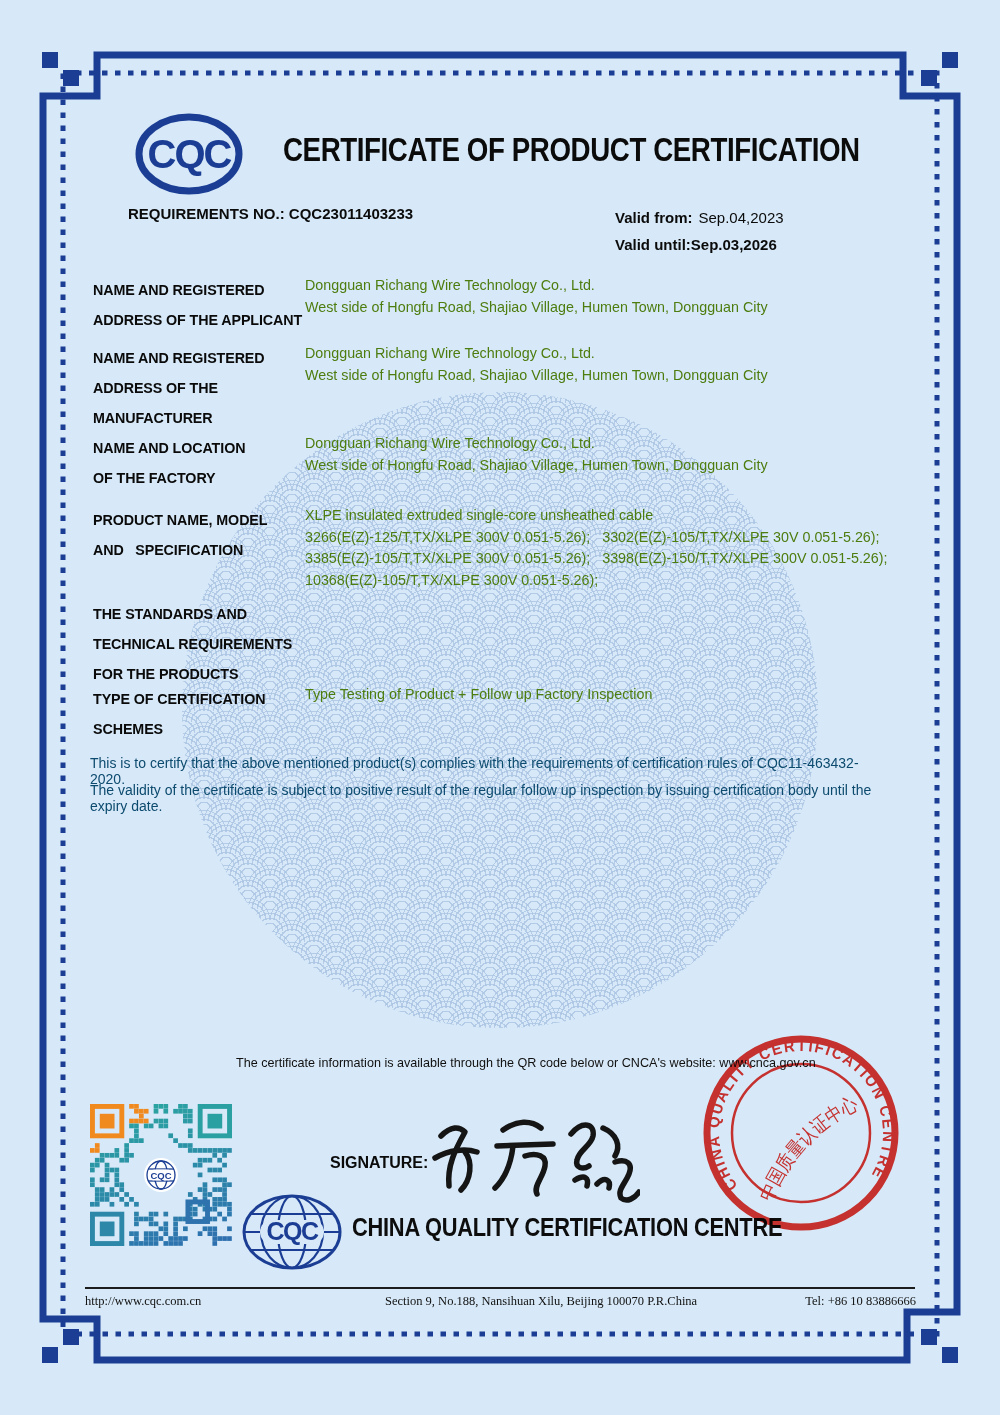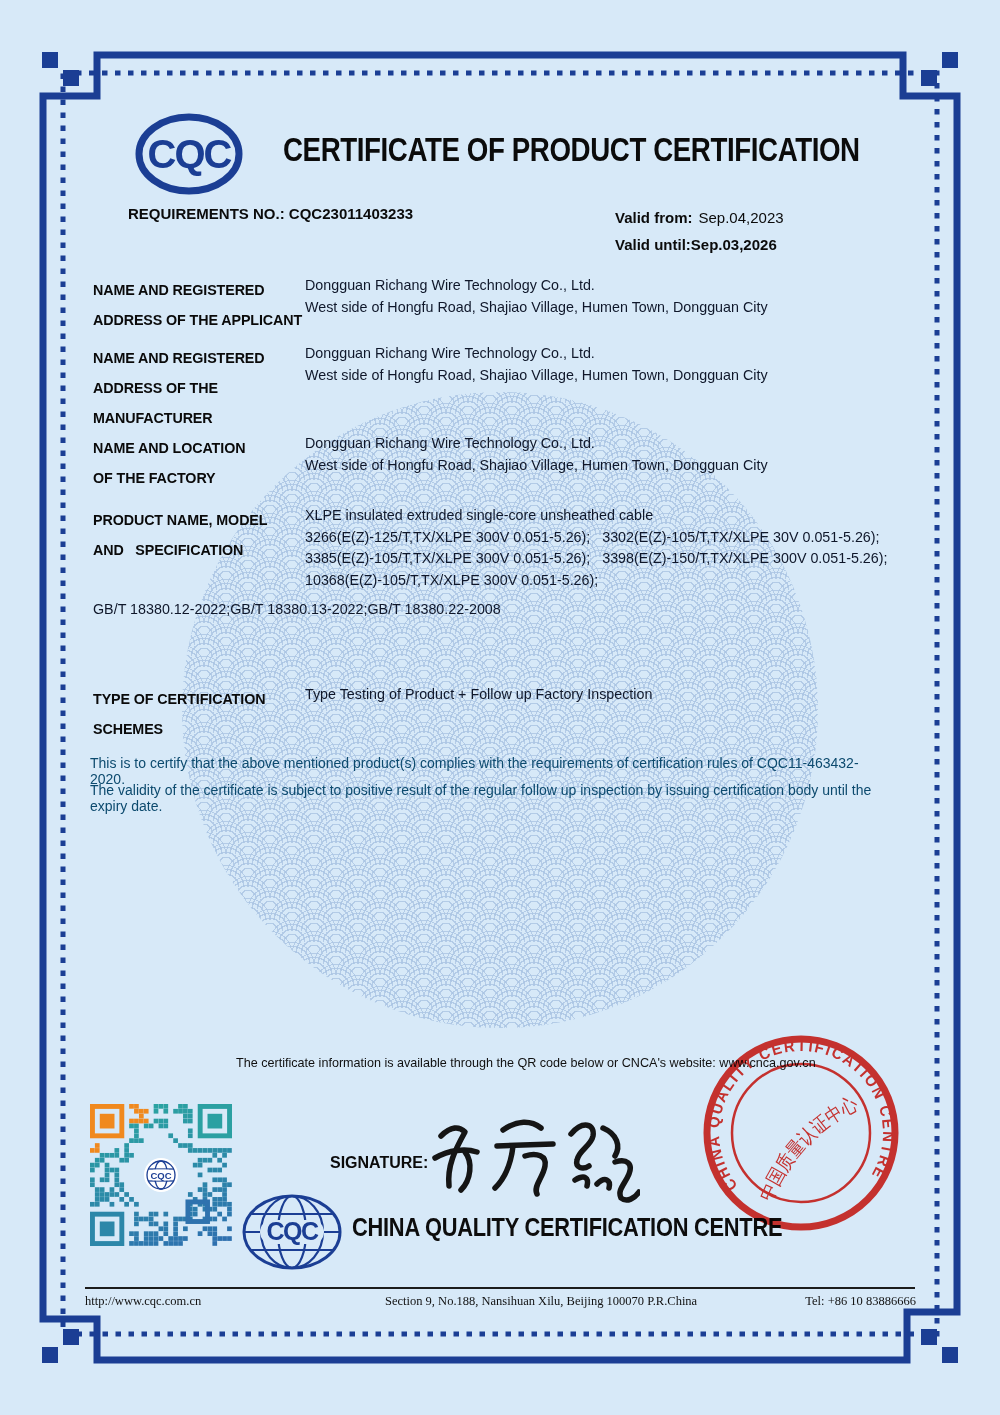--- a/index.html
+++ b/index.html
@@ -33,21 +33,21 @@
          color:#0b0b0b;letter-spacing:-.5px;transform:scaleX(.84);transform-origin:left center;
          white-space:nowrap;}
   .certline{position:absolute;left:128px;top:205px;font-size:15px;font-weight:bold;color:#0b0b0b;}
   .validblock{position:absolute;left:615px;top:204px;font-size:15px;line-height:27px;color:#0b0b0b;}
   .validblock .b{font-weight:bold;}
   .validblock .sp{margin-left:6px;}
 
   .row{position:absolute;left:93px;width:830px;display:flex;}
   .lbl{width:212px;font-weight:bold;font-size:14.3px;line-height:30px;color:#0a0a0a;
        white-space:pre-wrap;letter-spacing:-.1px;}
-  .val{flex:1;font-size:14.3px;line-height:21.5px;color:#0f172a;white-space:pre-wrap;}
+  .val{flex:1;font-size:14.3px;line-height:21.5px;color:#4d7c0f;white-space:pre-wrap;}
 
   .statement{position:absolute;left:90px;width:800px;font-size:14px;color:#0c4a6e;}
 
   .qrnote{position:absolute;left:236px;top:1056px;font-size:12.6px;color:#101010;}
 
   .sig-label{position:absolute;left:330px;top:1154px;font-size:16px;font-weight:bold;color:#0b0b0b;}
   .orgname{position:absolute;left:352px;top:1212px;font-size:26px;font-weight:bold;color:#0d0d0d;
            letter-spacing:-.3px;transform:scaleX(.84);transform-origin:left center;white-space:nowrap;}
 
   .footer-rule{position:absolute;left:85px;top:1287px;width:830px;height:2px;background:#1c1c1c;}
@@ -127,21 +127,23 @@
     </div>
     <div class="row" style="top:505px">
       <div class="lbl">PRODUCT NAME, MODEL
 AND   SPECIFICATION</div>
       <div class="val">XLPE insulated extruded single-core unsheathed cable
 3266(E(Z)-125/T,TX/XLPE 300V 0.051-5.26);   3302(E(Z)-105/T,TX/XLPE 30V 0.051-5.26);
 3385(E(Z)-105/T,TX/XLPE 300V 0.051-5.26);   3398(E(Z)-150/T,TX/XLPE 300V 0.051-5.26);
 10368(E(Z)-105/T,TX/XLPE 300V 0.051-5.26);</div>
     </div>
     <div class="row" style="top:599px">
-      <div class="val">GB/T 18380.12-2022;GB/T 18380.13-2022;GB/T 18380.22-2008</div>
+      <div class="lbl">THE STANDARDS AND
+TECHNICAL REQUIREMENTS
+FOR THE PRODUCTS</div>
     </div>
     <div class="row" style="top:684px">
       <div class="lbl">TYPE OF CERTIFICATION
 SCHEMES</div>
       <div class="val">Type Testing of Product + Follow up Factory Inspection</div>
     </div>
 
     <div class="statement" style="top:755px">This is to certify that the above mentioned product(s) complies with the requirements of certification rules of CQC11-463432-2020.</div>
     <div class="statement" style="top:782px">The validity of the certificate is subject to positive result of the regular follow up inspection by issuing certification body until the expiry date.</div>
 

